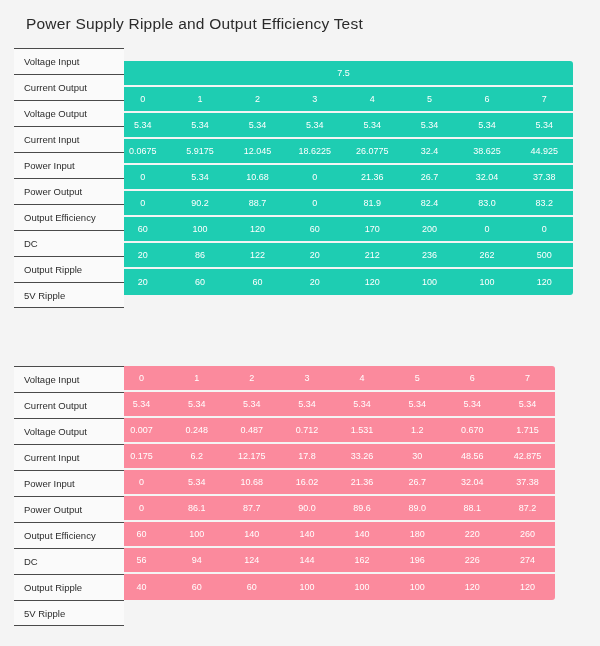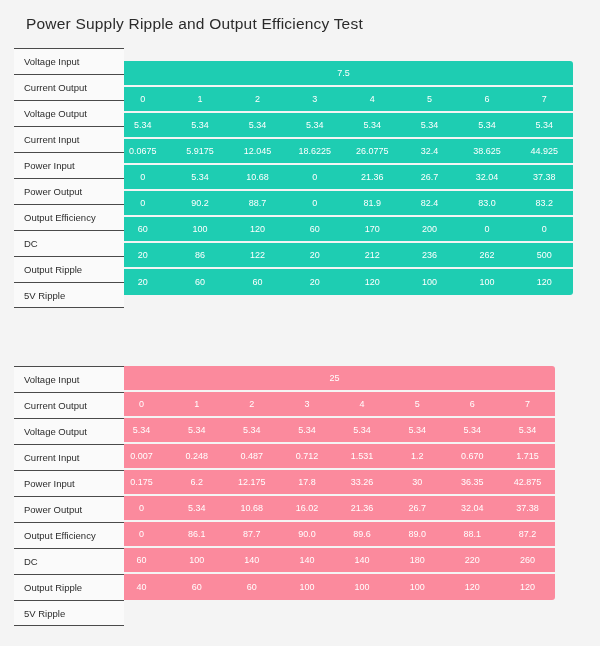--- a/index.html
+++ b/index.html
@@ -213,23 +213,20 @@
         <div class="label-cell">Current Input</div>
         <div class="label-cell">Power Input</div>
         <div class="label-cell">Power Output</div>
         <div class="label-cell">Output Efficiency</div>
         <div class="label-cell">DC</div>
         <div class="label-cell">Output Ripple</div>
         <div class="label-cell last">5V Ripple</div>
       </div>
     <div class="data-col pink">
         <div class="data-row">
-          <div class="data-cell span">25</div>
-        </div>
-        <div class="data-row">
           <div class="data-cell">0</div>
           <div class="data-cell">1</div>
           <div class="data-cell">2</div>
           <div class="data-cell">3</div>
           <div class="data-cell">4</div>
           <div class="data-cell">5</div>
           <div class="data-cell">6</div>
           <div class="data-cell">7</div>
         </div>
         <div class="data-row">
@@ -252,21 +249,21 @@
           <div class="data-cell">0.670</div>
           <div class="data-cell">1.715</div>
         </div>
         <div class="data-row">
           <div class="data-cell">0.175</div>
           <div class="data-cell">6.2</div>
           <div class="data-cell">12.175</div>
           <div class="data-cell">17.8</div>
           <div class="data-cell">33.26</div>
           <div class="data-cell">30</div>
-          <div class="data-cell">36.35</div>
+          <div class="data-cell">48.56</div>
           <div class="data-cell">42.875</div>
         </div>
         <div class="data-row">
           <div class="data-cell">0</div>
           <div class="data-cell">5.34</div>
           <div class="data-cell">10.68</div>
           <div class="data-cell">16.02</div>
           <div class="data-cell">21.36</div>
           <div class="data-cell">26.7</div>
           <div class="data-cell">32.04</div>
@@ -285,20 +282,30 @@
         <div class="data-row">
           <div class="data-cell">60</div>
           <div class="data-cell">100</div>
           <div class="data-cell">140</div>
           <div class="data-cell">140</div>
           <div class="data-cell">140</div>
           <div class="data-cell">180</div>
           <div class="data-cell">220</div>
           <div class="data-cell">260</div>
         </div>
+        <div class="data-row">
+          <div class="data-cell">56</div>
+          <div class="data-cell">94</div>
+          <div class="data-cell">124</div>
+          <div class="data-cell">144</div>
+          <div class="data-cell">162</div>
+          <div class="data-cell">196</div>
+          <div class="data-cell">226</div>
+          <div class="data-cell">274</div>
+        </div>
         <div class="data-row last">
           <div class="data-cell">40</div>
           <div class="data-cell">60</div>
           <div class="data-cell">60</div>
           <div class="data-cell">100</div>
           <div class="data-cell">100</div>
           <div class="data-cell">100</div>
           <div class="data-cell">120</div>
           <div class="data-cell">120</div>
         </div>

